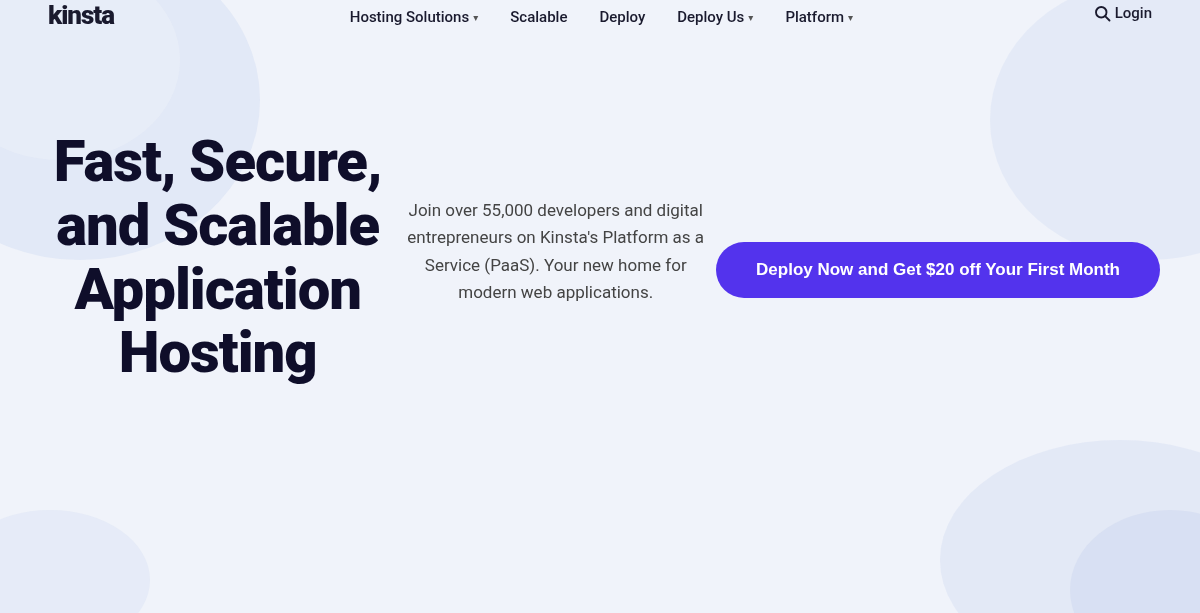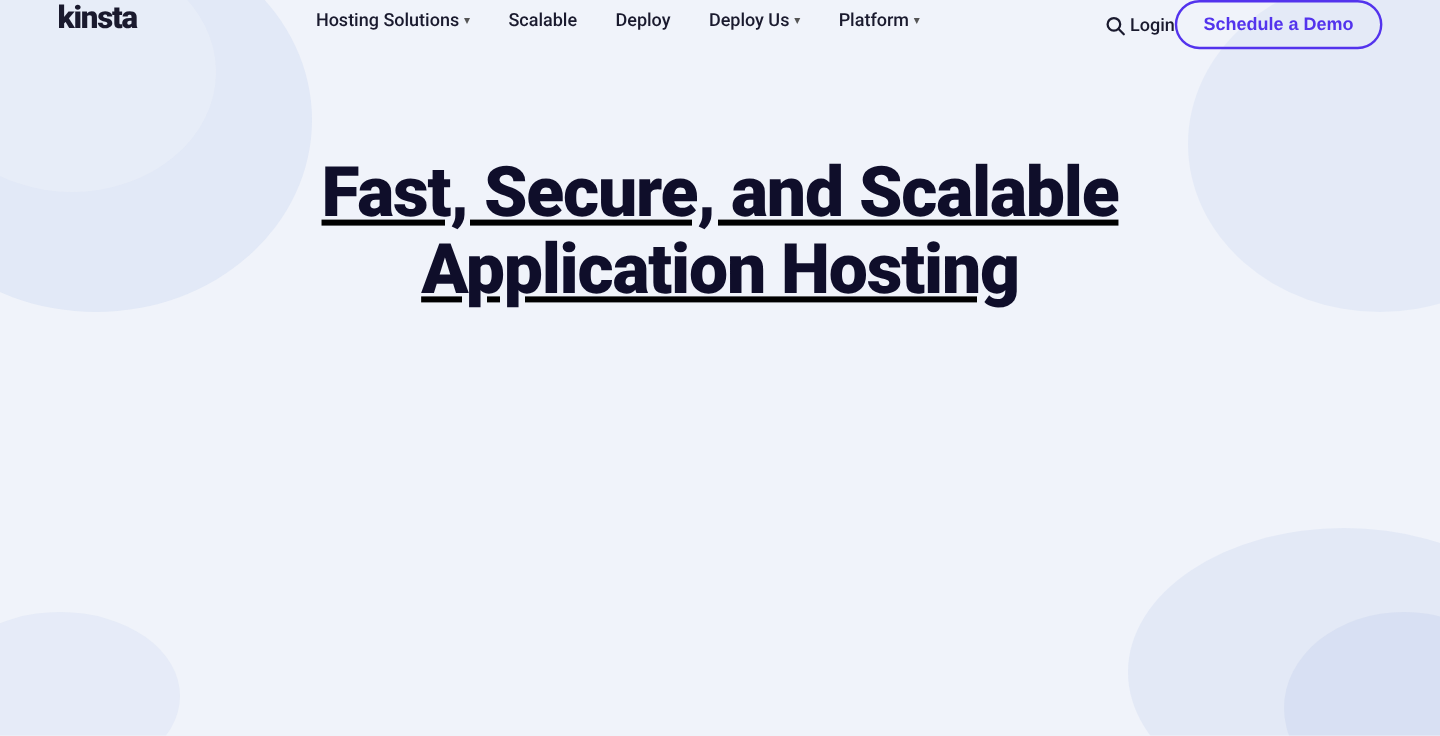--- a/index.html
+++ b/index.html
@@ -114,26 +114,25 @@
       font-weight: 600;
       cursor: pointer;
       white-space: nowrap;
     }
 
     
     .hero {
       position: relative;
       z-index: 5;
       display: flex;
-      flex-direction: column;
+      flex-direction: row;
       align-items: center;
       justify-content: flex-start;
       text-align: center;
       padding: 60px 40px 40px;
-      text-decoration: underline;
     }
 
     .hero-title {
       font-size: 58px;
       font-weight: 900;
       color: #0f0e2a;
       line-height: 1.1;
       max-width: 700px;
       margin-bottom: 24px;
       letter-spacing: -1px;
@@ -212,19 +211,20 @@
   </ul>
 
   <div class="nav-right">
     <button class="search-icon-btn">
       <svg width="18" height="18" viewBox="0 0 24 24" fill="none" stroke="#1a1a2e" stroke-width="2.5" stroke-linecap="round" stroke-linejoin="round">
         <circle cx="11" cy="11" r="7"></circle>
         <line x1="16.5" y1="16.5" x2="22" y2="22"></line>
       </svg>
     </button>
     <a href="#" class="login-link">Login</a>
-    <button class="schedule-demo-btn">Schedule a Demo</button>
   </div>
 </nav>
 
 <section class="hero">
   <h1 class="hero-title">Fast, Secure, and Scalable Application Hosting</h1>
+  <p class="hero-subtitle">Join over 55,000 developers and digital entrepreneurs on Kinsta's Platform as a Service (PaaS). Your new home for modern web applications.</p>
+  <button class="cta-btn">Deploy Now and Get $20 off Your First Month</button>
 </section>
 
 </body></html>

